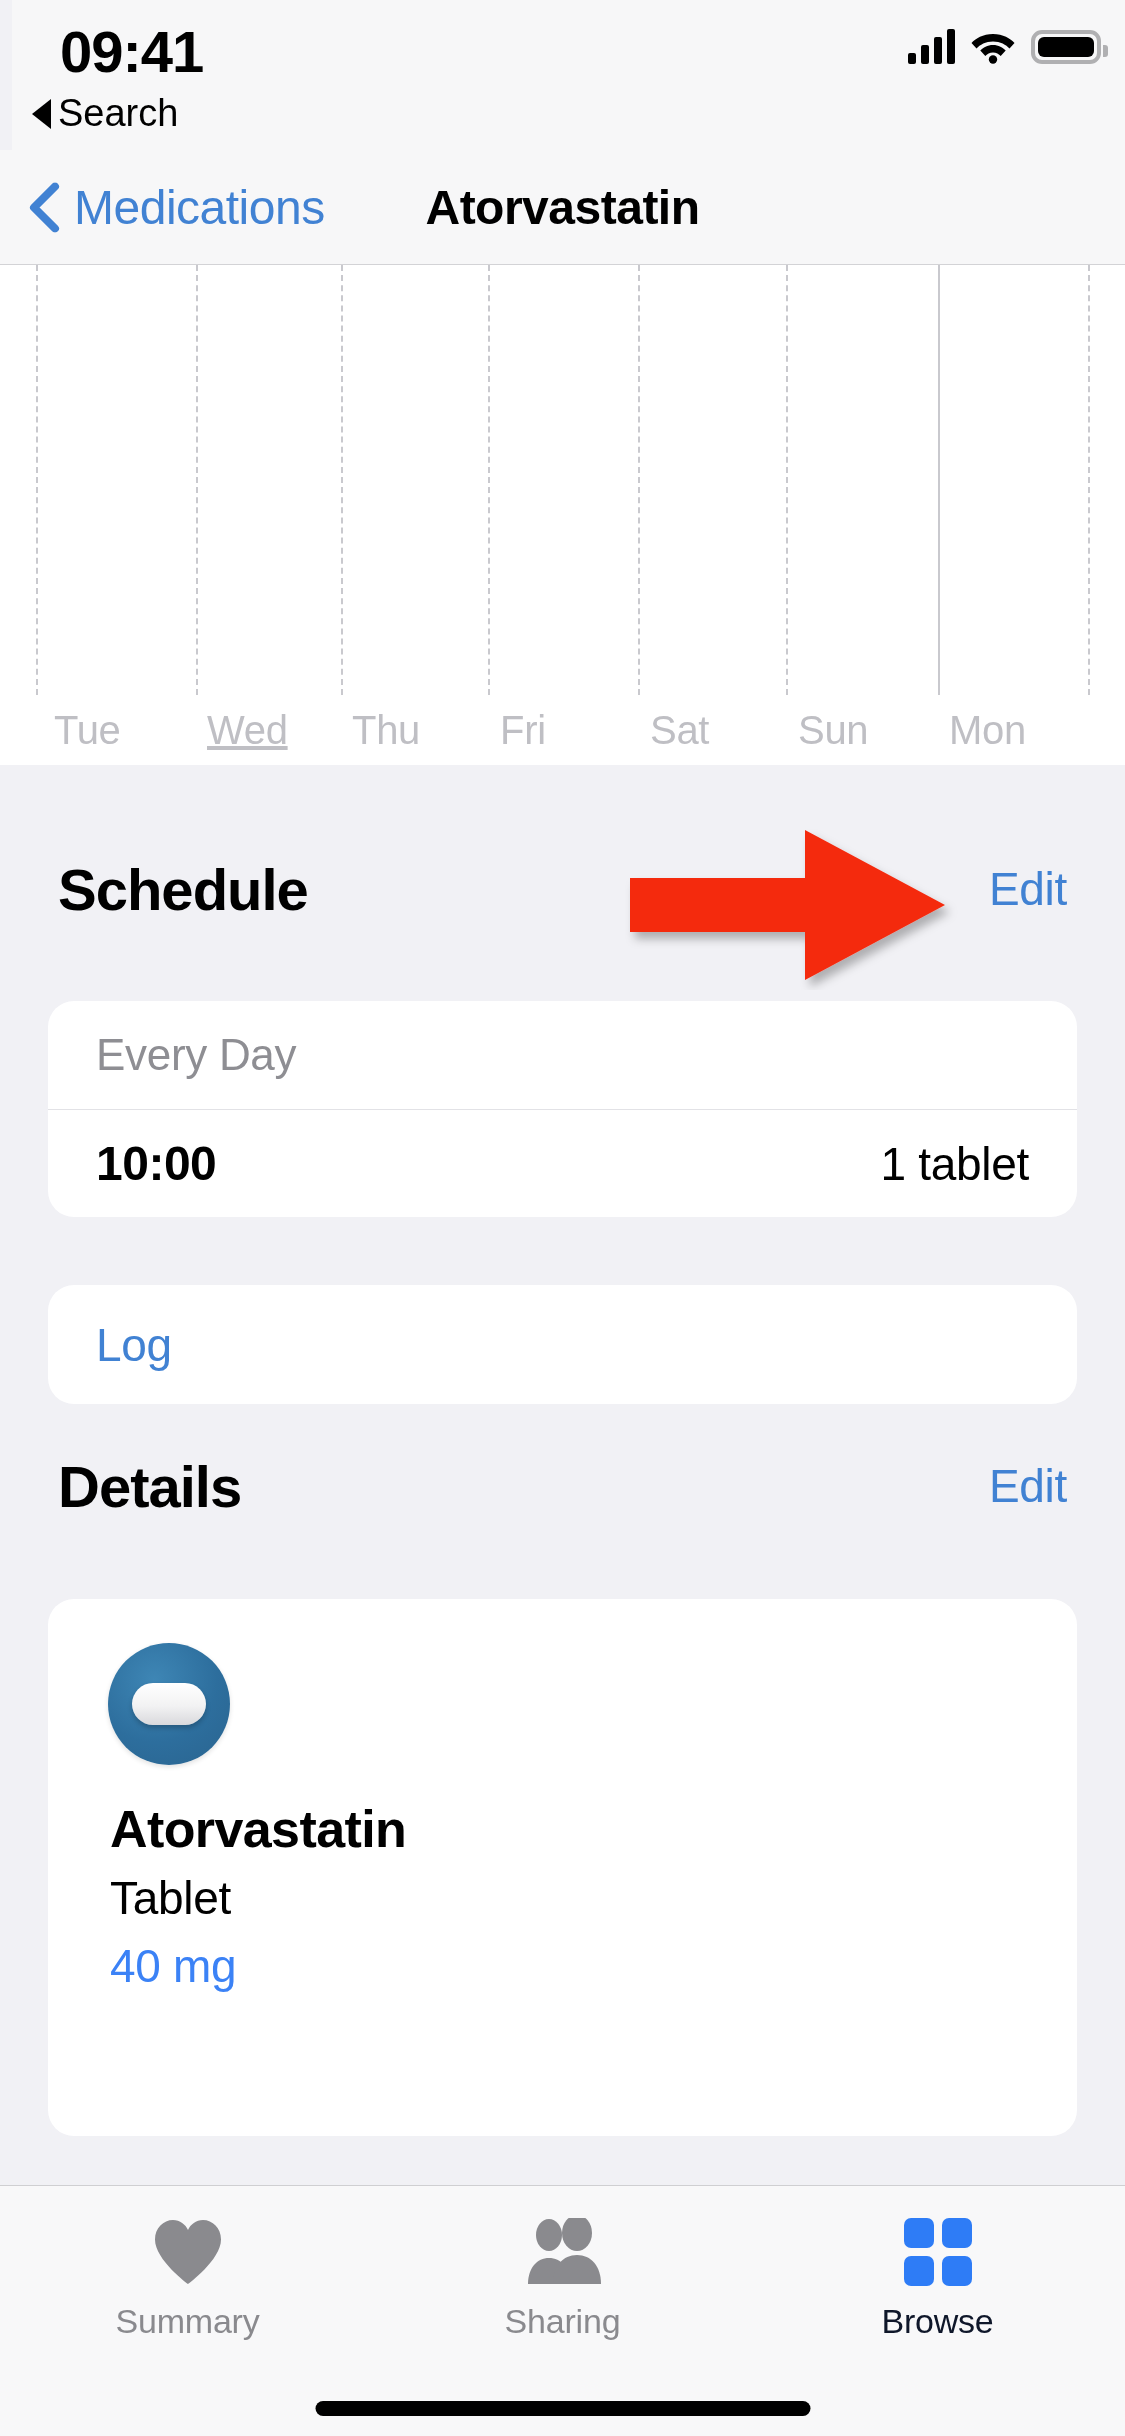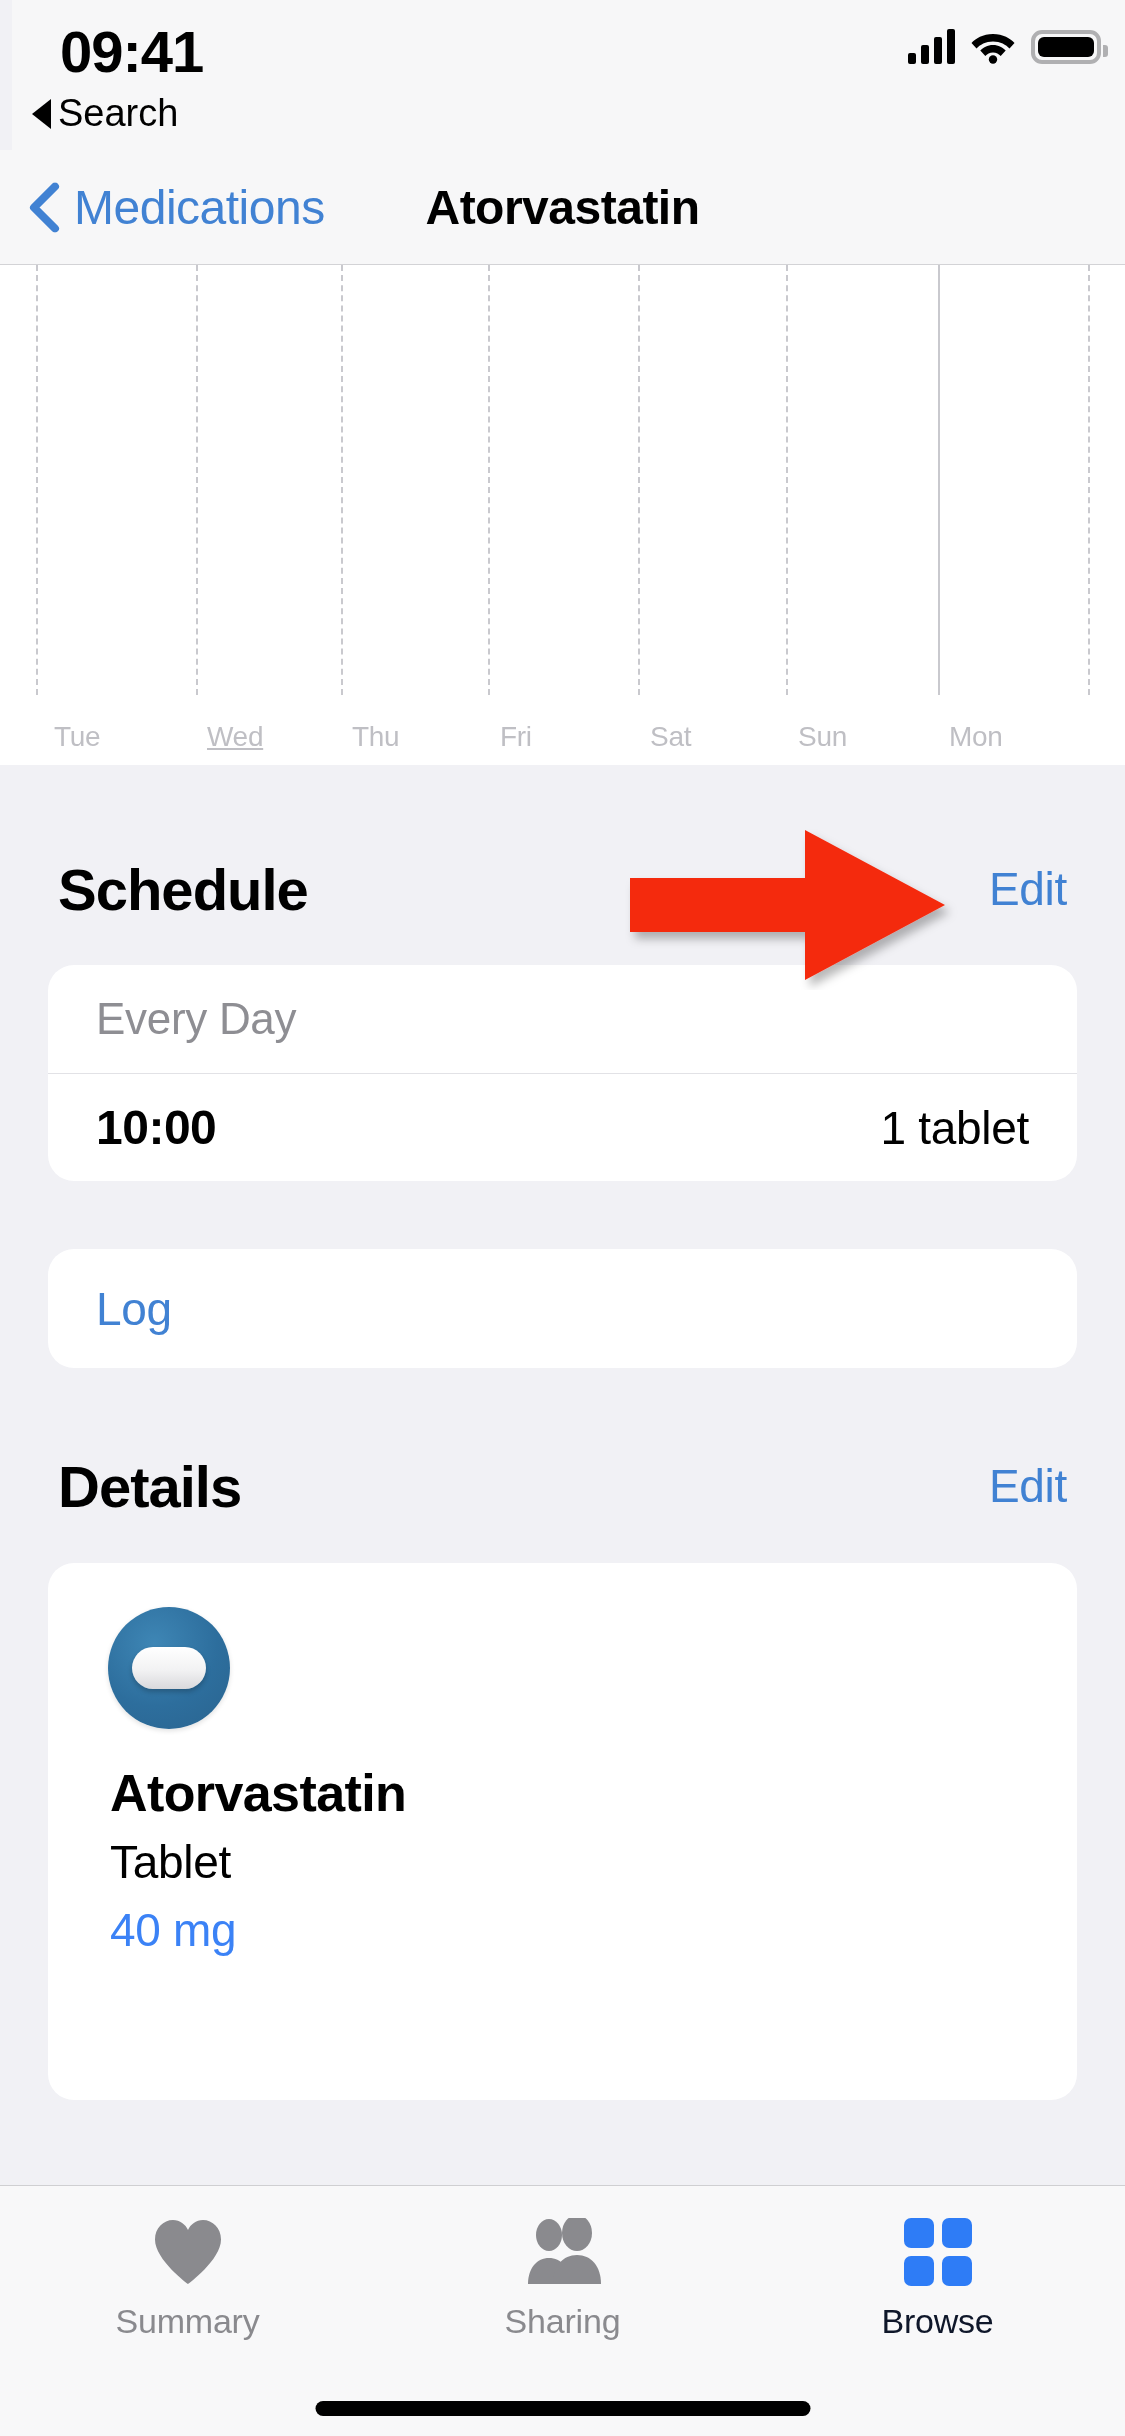--- a/index.html
+++ b/index.html
@@ -84,39 +84,39 @@
   .vline {
     position:absolute; top:0; bottom:70px; width:0;
     border-left:2px dashed #C9C9CE;
   }
   .vline.solid { border-left:2px solid #C9C9CE; }
   .chart-axis {
     position:absolute; left:0; right:0; bottom:12px; height:56px;
   }
   .daylabel {
     position:absolute; bottom:0;
-    font-size:28px; color:#BFBFC4; letter-spacing:-0.3px;
+    font-size:40px; color:#BFBFC4; letter-spacing:-0.3px;
   }
 
   
   .section-head {
     position:absolute; left:0; width:1125px; height:88px;
     display:flex; align-items:center; justify-content:space-between;
     padding:0 58px;
   }
   .section-title {
     font-size:58px; font-weight:700; color:#000; letter-spacing:-1px;
   }
   .section-edit {
     font-size:46px; color:#4182D3; letter-spacing:-0.3px;
   }
 
   .card {
     position:absolute; left:48px; width:1029px;
-    background:#FFFFFF; border-radius:26px;
+    background:#FFFFFF; border-radius:26px;margin-top:36px;
   }
   .row {
     display:flex; align-items:center; justify-content:space-between;
     padding:0 48px; height:100%;
   }
   .row-sep { border-top:1px solid #E2E2E6; }
   .txt-muted { font-size:44px; color:#8E8E93; letter-spacing:-0.3px; }
   .txt-bold  { font-size:48px; font-weight:700; color:#000; letter-spacing:-0.5px; }
   .txt-plain { font-size:46px; color:#000; letter-spacing:-0.3px; }
   .txt-link  { font-size:46px; color:#4182D3; letter-spacing:-0.3px; }

